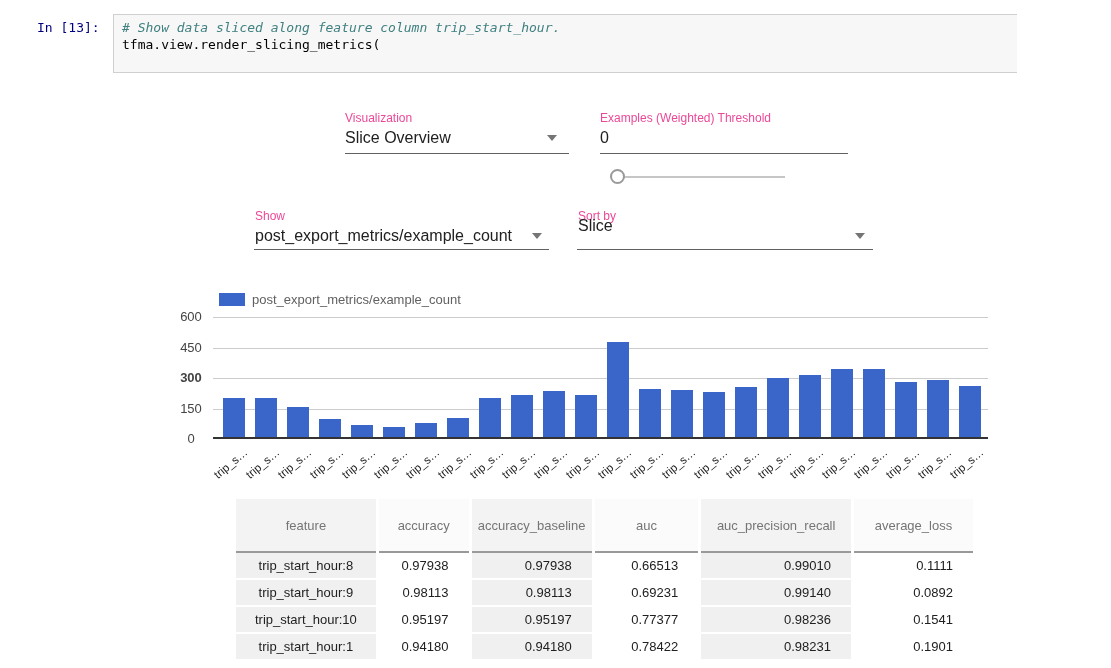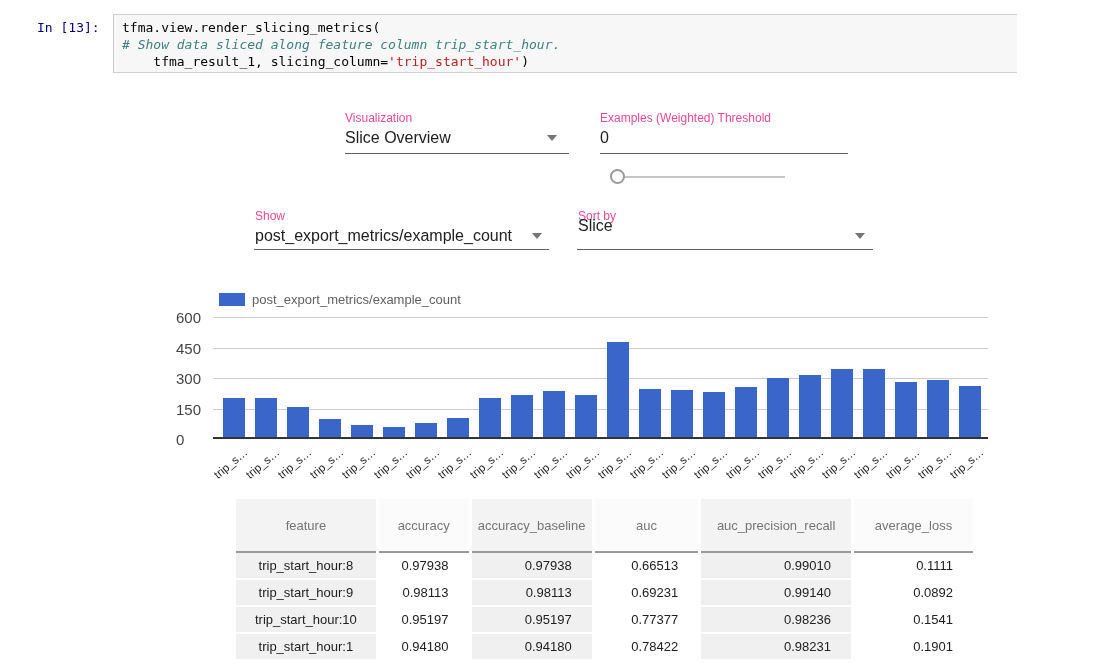--- a/index.html
+++ b/index.html
@@ -39,21 +39,21 @@
   
   .chart { position:absolute; left:0; top:0; width:1111px; height:668px; pointer-events:none; }
   .legend-swatch { position:absolute; left:219px; top:293px; width:26px; height:13px; }
   .legend-label  { position:absolute; left:252px; top:292px; font-size:13px; color:#616161; }
   .plot {
     position:absolute; left:213px; top:317px; width:775px; height:122px;
     border-bottom:2px solid #333;
   }
   .gridline { position:absolute; left:0; width:100%; height:1px; background:#ccc; }
   .ylabel {
-    position:absolute; width:30px; text-align:left; font-size:15px; color:#444;
+    position:absolute; width:30px; text-align:center; font-size:13px; color:#444;
   }
   .bar { position:absolute; bottom:0; width:22px; pointer-events:auto; }
   .xlabel {
     position:absolute; width:48px; text-align:right; font-size:11.5px; color:#222;
     transform:rotate(-40deg); transform-origin:top right; white-space:nowrap;
   }
   
   .tablewrap {
     position:absolute; left:236px; top:499px; width:737px; height:169px; overflow:hidden;
   }
@@ -73,23 +73,22 @@
   table.metrics td:nth-child(even) { background:#fff; }
   table.metrics th + th, table.metrics td + td { border-left:3px solid #fff; }
 </style>
 </head>
 <body>
 
 <div class="page">
 
   <div class="prompt">In [13]:</div>
   <div class="codecell">
+    <pre><span class="tok-comment"># Show data sliced along feature column trip_start_hour.</span></pre>
     <pre><span>tfma.view.render_slicing_metrics(</span></pre>
-    <pre><span class="tok-comment"># Show data sliced along feature column trip_start_hour.</span></pre>
-    <pre><span>    tfma_result_1, slicing_column=</span><span class="tok-string">'trip_start_hour'</span><span>)</span></pre>
   </div>
 
   <div class="ctl-label" style="left:345px; top:111px;">Visualization</div>
   <div class="ctl-value" style="left:345px; top:129px;">Slice Overview</div>
   <div class="ctl-arrow" style="left:547px; top:135px;"></div>
   <div class="ctl-line" style="left:345px; top:153px; width:224px;"></div>
 
   <div class="ctl-label" style="left:600px; top:111px;">Examples (Weighted) Threshold</div>
   <div class="ctl-value" style="left:600px; top:129px;">0</div>
   <div class="ctl-line" style="left:600px; top:153px; width:248px;"></div>
@@ -135,21 +134,21 @@
         <div class="bar" style="left: 586px; height: 62.4233px; background: rgb(59, 102, 201);"></div>
         <div class="bar" style="left: 618px; height: 68.32px; background: rgb(59, 102, 201);"></div>
         <div class="bar" style="left: 650px; height: 68.32px; background: rgb(59, 102, 201);"></div>
         <div class="bar" style="left: 682px; height: 55.3067px; background: rgb(59, 102, 201);"></div>
         <div class="bar" style="left: 714px; height: 56.73px; background: rgb(59, 102, 201);"></div>
         <div class="bar" style="left: 746px; height: 51.24px; background: rgb(59, 102, 201);"></div>
       </div>
     <div id="yaxis">
         <div class="ylabel" style="left: 176px; top: 431px;">0</div>
         <div class="ylabel" style="left: 176px; top: 400.5px;">150</div>
-        <div class="ylabel" style="left: 176px; top: 370px;">300</div>
+        <div class="ylabel" style="left: 176px; top: 370px; font-weight: bold;">300</div>
         <div class="ylabel" style="left: 176px; top: 339.5px;">450</div>
         <div class="ylabel" style="left: 176px; top: 309px;">600</div>
       </div>
     <div id="xaxis">
         <div class="xlabel" style="left: 194px; top: 446px;">trip_s…</div>
         <div class="xlabel" style="left: 226px; top: 446px;">trip_s…</div>
         <div class="xlabel" style="left: 258px; top: 446px;">trip_s…</div>
         <div class="xlabel" style="left: 290px; top: 446px;">trip_s…</div>
         <div class="xlabel" style="left: 322px; top: 446px;">trip_s…</div>
         <div class="xlabel" style="left: 354px; top: 446px;">trip_s…</div>

